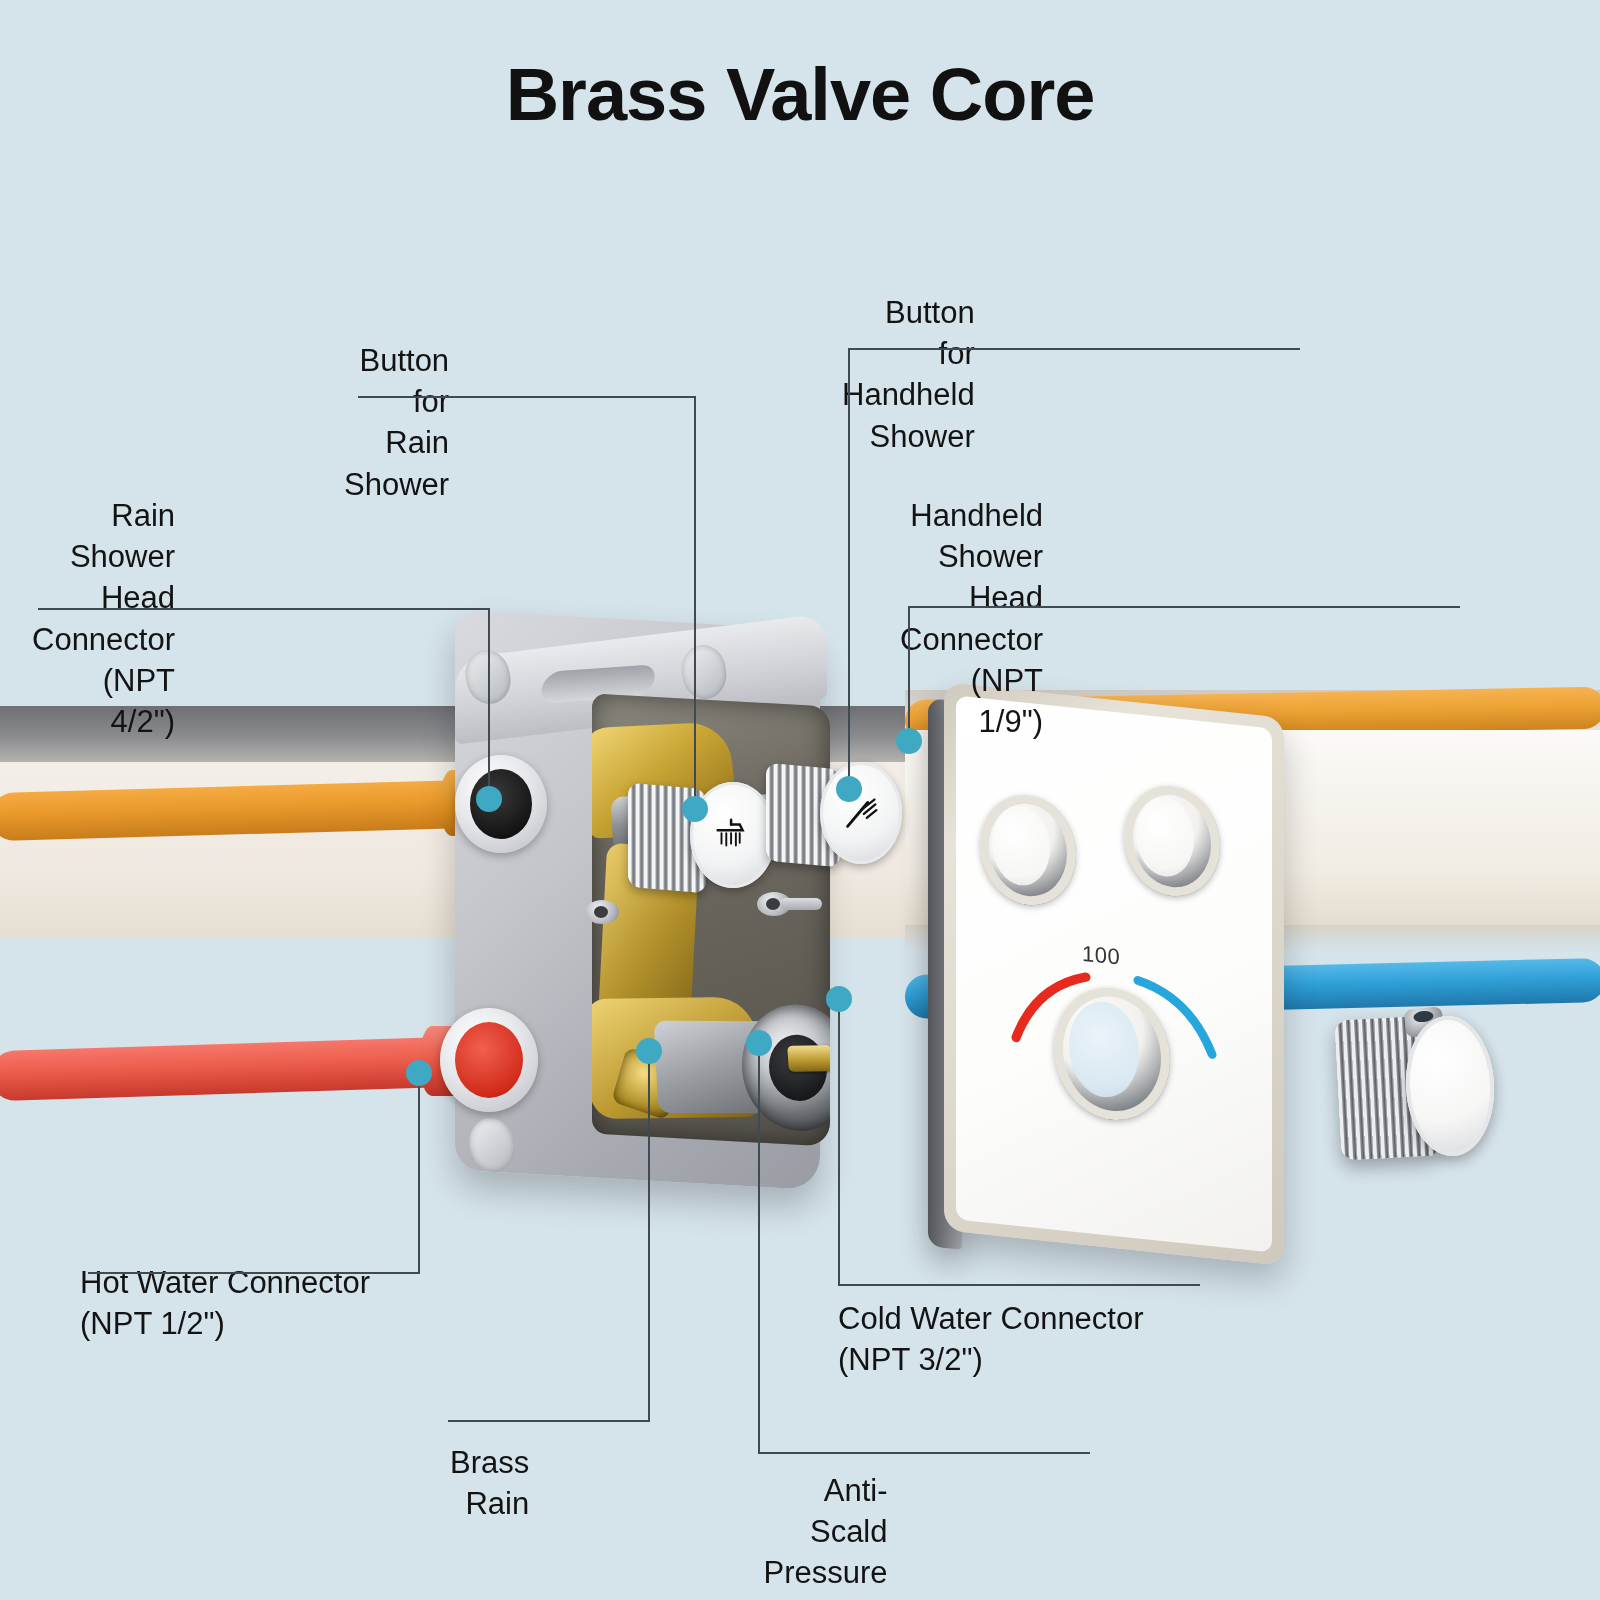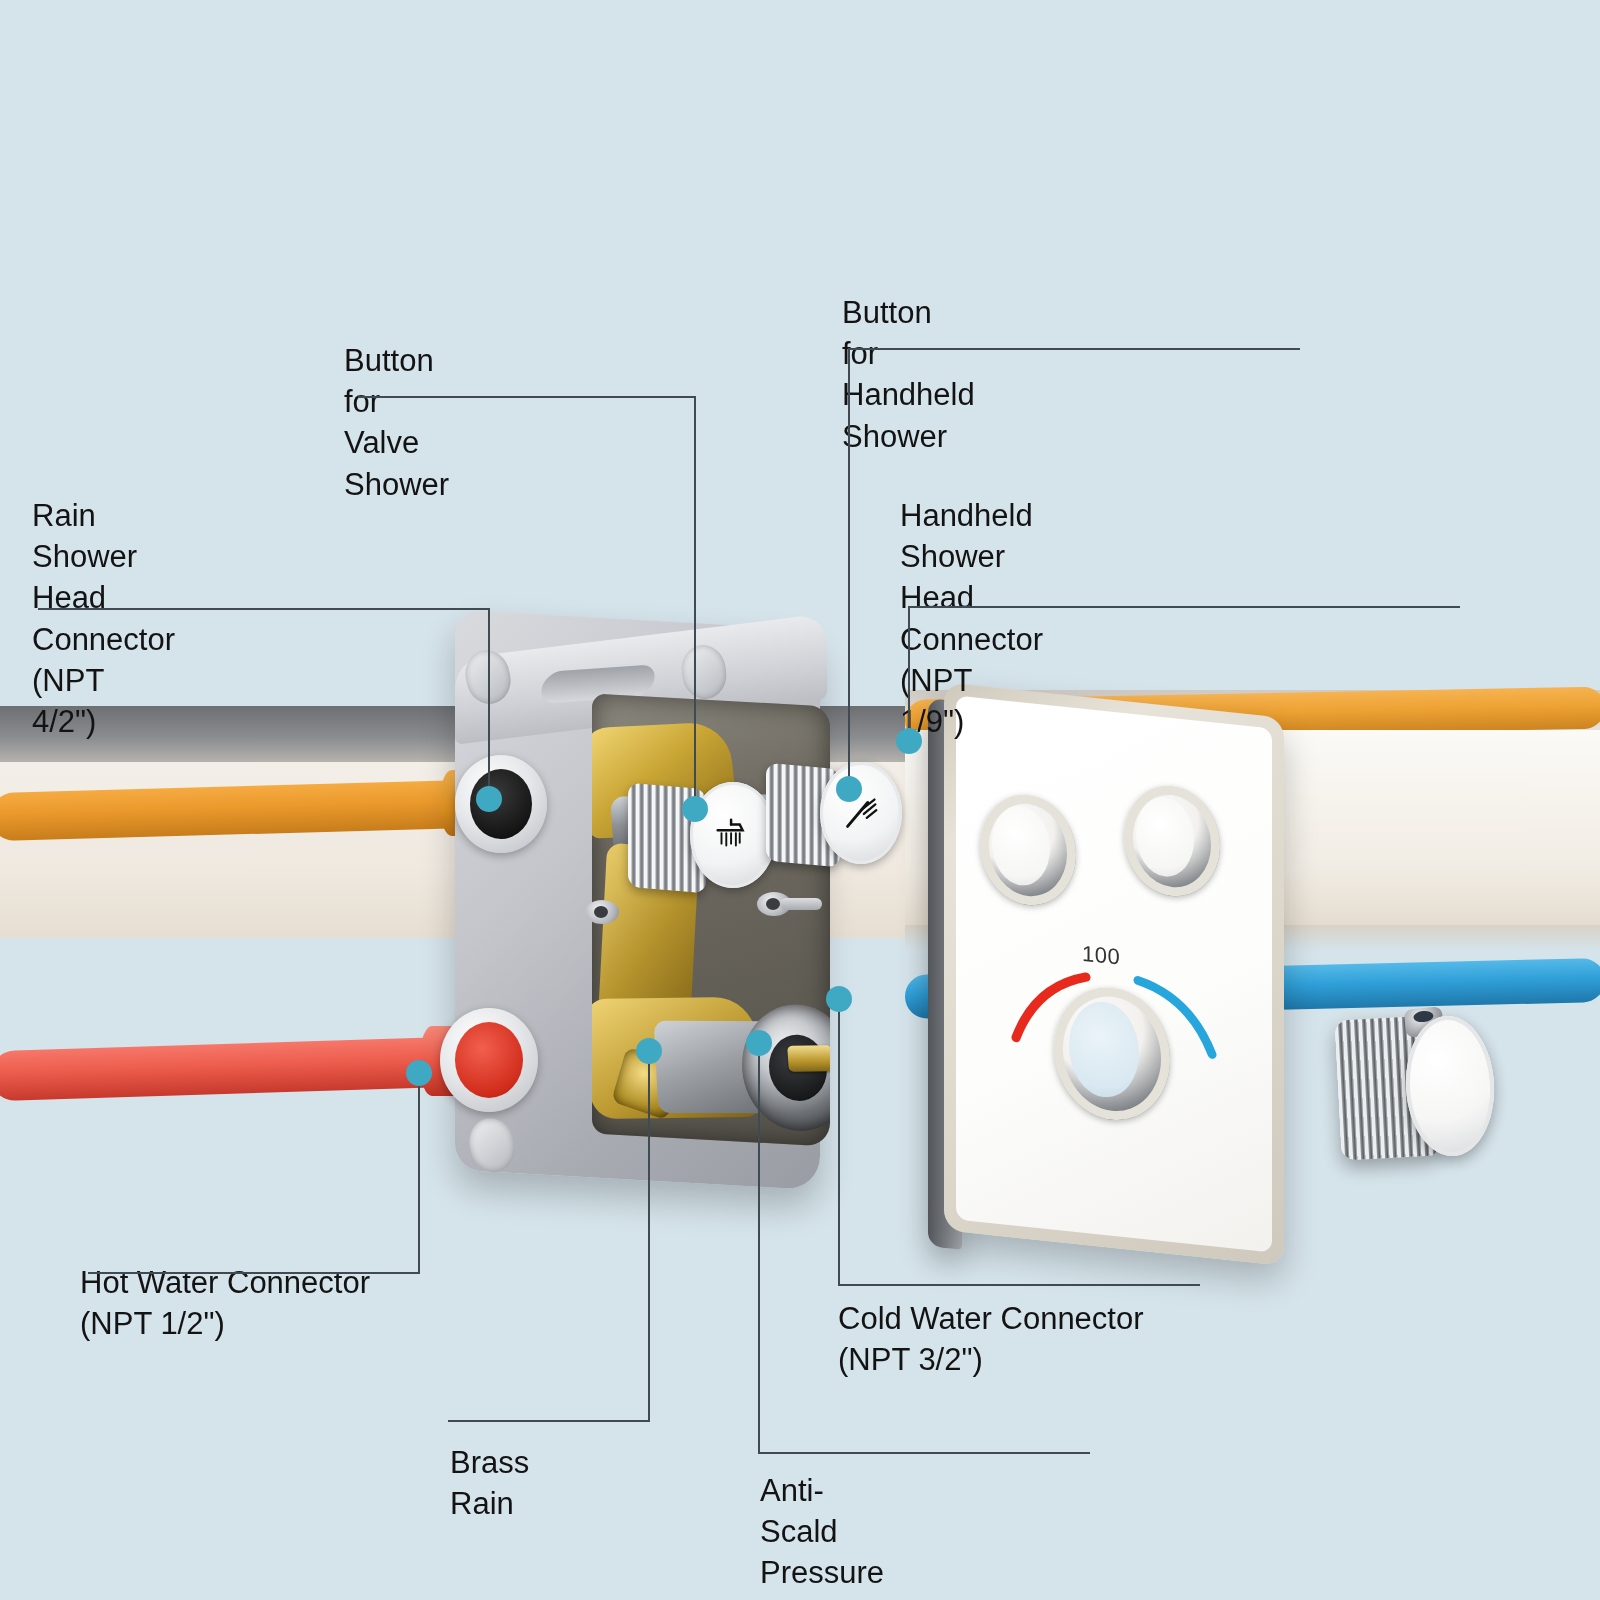--- a/index.html
+++ b/index.html
@@ -280,35 +280,37 @@
   .knob-nub::after{
     content:""; position:absolute; left:9px; top:3px; width:20px; height:11px;
     border-radius:50%; background:#2f3a46;
   }
 
   
   .callout { position:absolute; }
   .callout .ctext {
     position:absolute; font-size:31px; color:#131313; line-height:1.33;
     white-space:pre-line;
+    text-align:right;
   }
   .ctext.right { text-align:left; }
   .lead { position:absolute; background:#3f4a52; }
   .lead-h { height:2px; }
   .lead-v { width:2px; }
   .dot {
     position:absolute; width:26px; height:26px; border-radius:50%;
     background:#3fa9c4;
   }
 </style>
 </head>
 <body>
 
 <div id="stage">
 
+  <div class="title">Brass Valve Core</div>
 
   <div class="scene">
 
     <div class="wall-top"></div>
     <div class="wall-face"></div>
 
     <div class="pipe pipe-orange-l"></div>
     <div class="pipe-orange-l-cap"></div>
     <div class="pipe pipe-red-l"></div>
     <div class="pipe-red-l-cap"></div>
@@ -394,21 +396,21 @@
 
   <div class="callout">
     <div class="ctext" style="left:32px; top:495px;">Rain Shower Head Connector
 (NPT 4/2")</div>
     <div class="lead lead-h" style="left:38px; top:608px; width:452px;"></div>
     <div class="lead lead-v" style="left:488px; top:608px; height:190px;"></div>
     <div class="dot" style="left:476px; top:786px;"></div>
   </div>
 
   <div class="callout">
-    <div class="ctext" style="left:344px; top:340px;">Button for Valve Shower</div>
+    <div class="ctext" style="left:344px; top:340px;">Button for Rain Shower</div>
     <div class="lead lead-h" style="left:358px; top:396px; width:338px;"></div>
     <div class="lead lead-v" style="left:694px; top:396px; height:412px;"></div>
     <div class="dot" style="left:682px; top:796px;"></div>
   </div>
 
   <div class="callout">
     <div class="ctext" style="left:842px; top:292px;">Button for Handheld Shower</div>
     <div class="lead lead-h" style="left:848px; top:348px; width:452px;"></div>
     <div class="lead lead-v" style="left:848px; top:348px; height:440px;"></div>
     <div class="dot" style="left:836px; top:776px;"></div>

